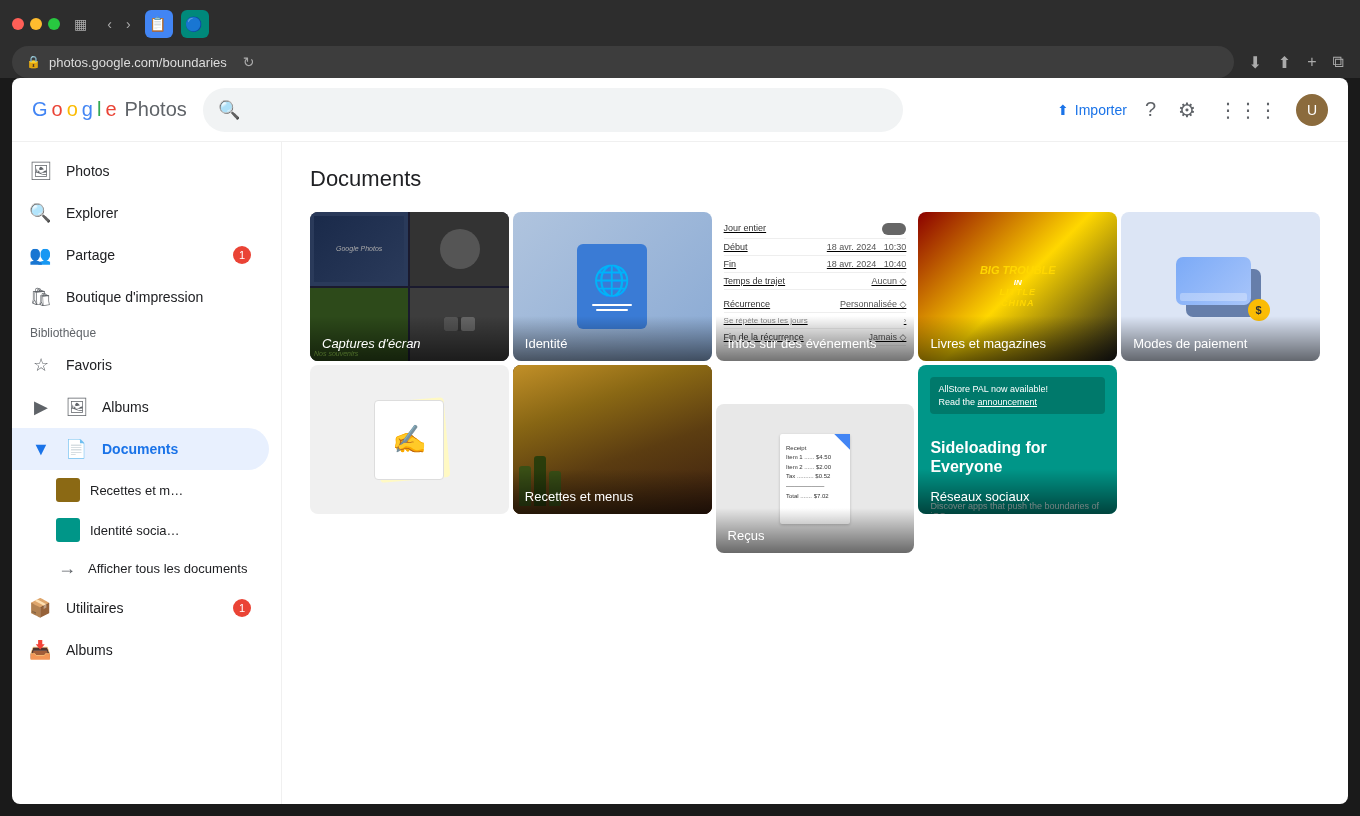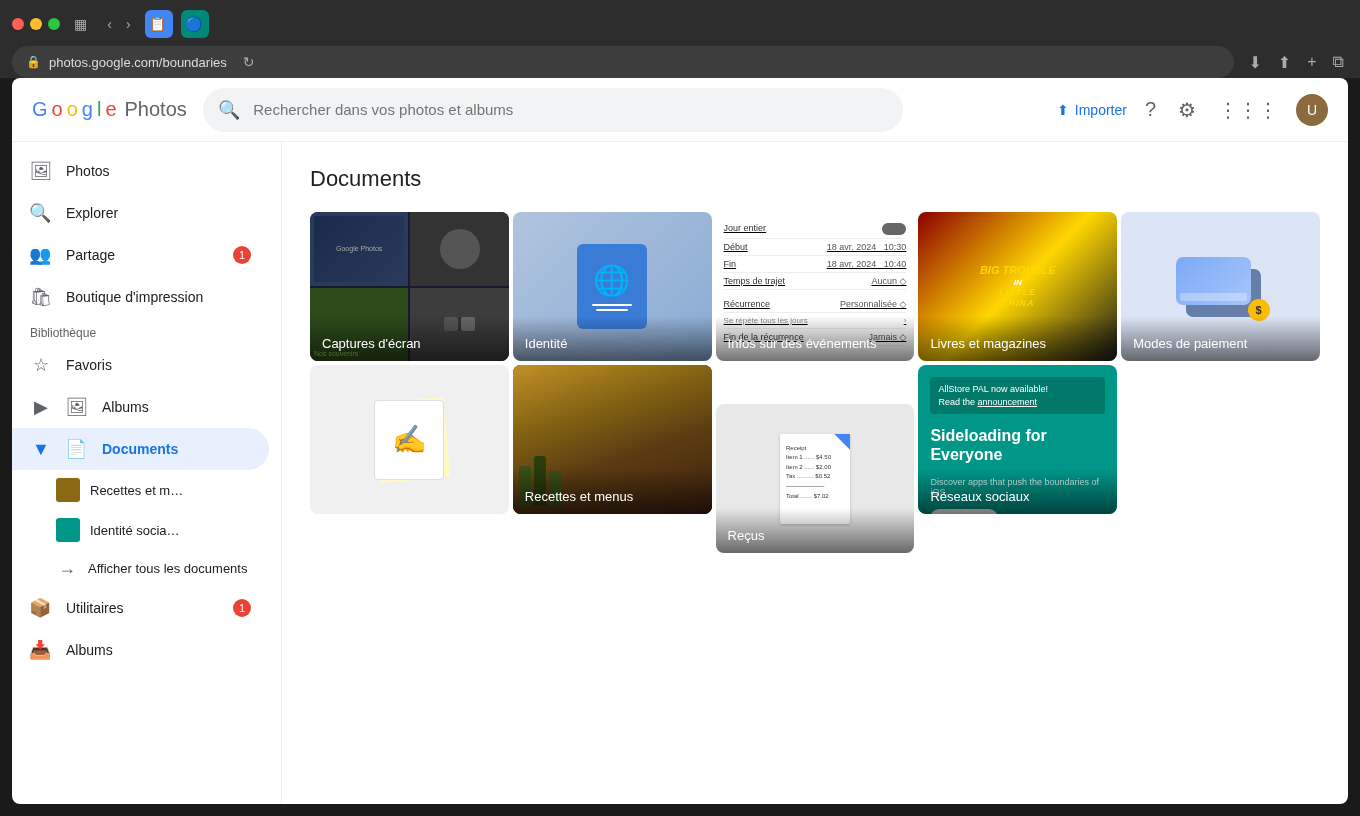--- a/index.html
+++ b/index.html
@@ -199,21 +199,21 @@
       left: 0;
       right: 0;
       background: linear-gradient(transparent, rgba(0,0,0,0.55));
       color: white;
       padding: 20px 12px 10px;
       font-size: 13px;
       font-weight: 500;
     }
 
     
-    .card-captures { background: #4c1d95; }
+    .card-captures { background: #4c1d95; font-style: italic; }
     .card-identite { background: #6c8fcb; display: flex; align-items: center; justify-content: center; }
     .card-events { background: #14b8a6; text-decoration: underline; }
     .card-livres { background: #1a0a00; }
     .card-modes { background: #e8edf5; display: flex; align-items: center; justify-content: center; }
     .card-notes { background: #f5f5f5; display: flex; align-items: center; justify-content: center; }
     .card-recettes { background: #3d2010; }
     .card-recus { background: #f0f0f0; margin-top: 39px; }
     .card-reseaux { background: #009688; display: flex; align-items: center; justify-content: center; }
 
     
@@ -318,21 +318,21 @@
       width: 16px; height: 16px;
       background: #4285f4;
       clip-path: polygon(100% 0, 100% 100%, 0 0);
     }
 
     .reseaux-content {
       width: 100%; height: 100%;
       background: #009688;
       display: flex; flex-direction: column;
       padding: 12px;
-      gap: 12px;
+      gap: 24px;
     }
     .reseaux-banner {
       background: #00796b;
       padding: 6px 8px;
       border-radius: 4px;
       font-size: 9px;
       color: white;
       line-height: 1.4;
     }
     .reseaux-title {
@@ -396,21 +396,20 @@
       <span class="logo-g">G</span>
         <span class="logo-o1">o</span>
         <span class="logo-o2">o</span>
         <span class="logo-g2">g</span>
         <span class="logo-l">l</span>
         <span class="logo-e">e</span>
       <span class="logo-photos">Photos</span>
     </div>
     <div class="search-bar">
       <span class="search-icon-wrap">🔍</span>
-      <input type="text" placeholder="Rechercher dans vos photos et albums" style="">
     </div>
     <div class="header-actions">
       <button class="import-btn">
         <span>⬆</span>
         <span>Importer</span>
       </button>
       <button class="icon-btn">?</button>
       <button class="icon-btn">⚙</button>
       <button class="icon-btn">⋮⋮⋮</button>
       <div class="avatar">U</div>

